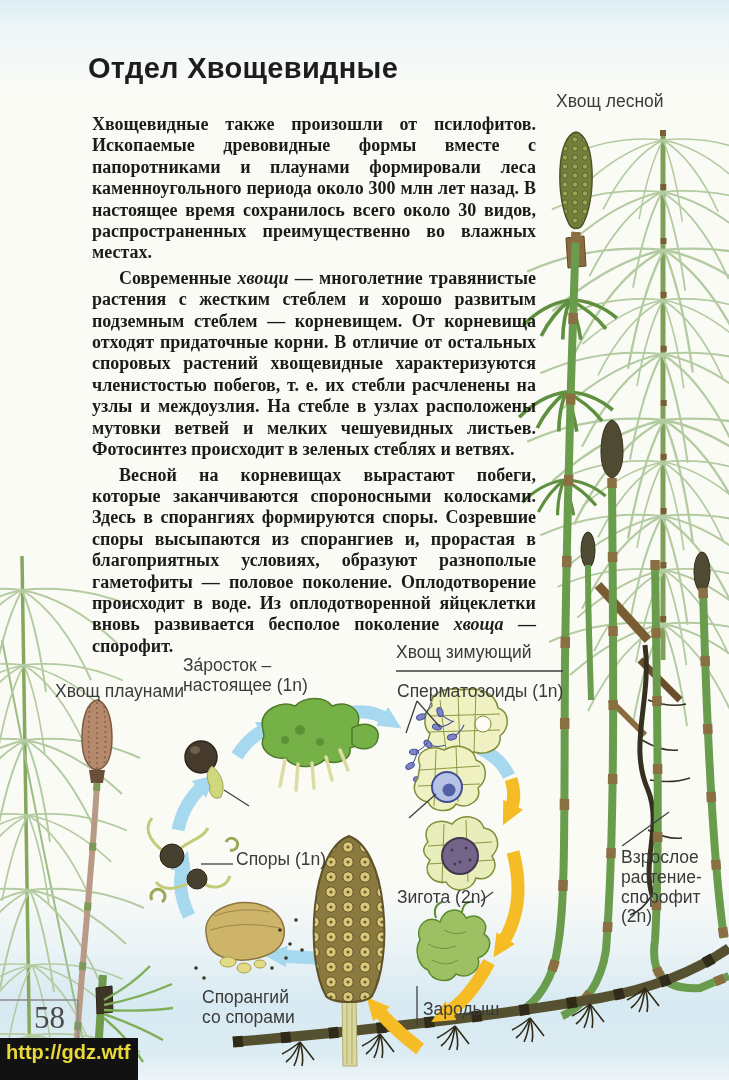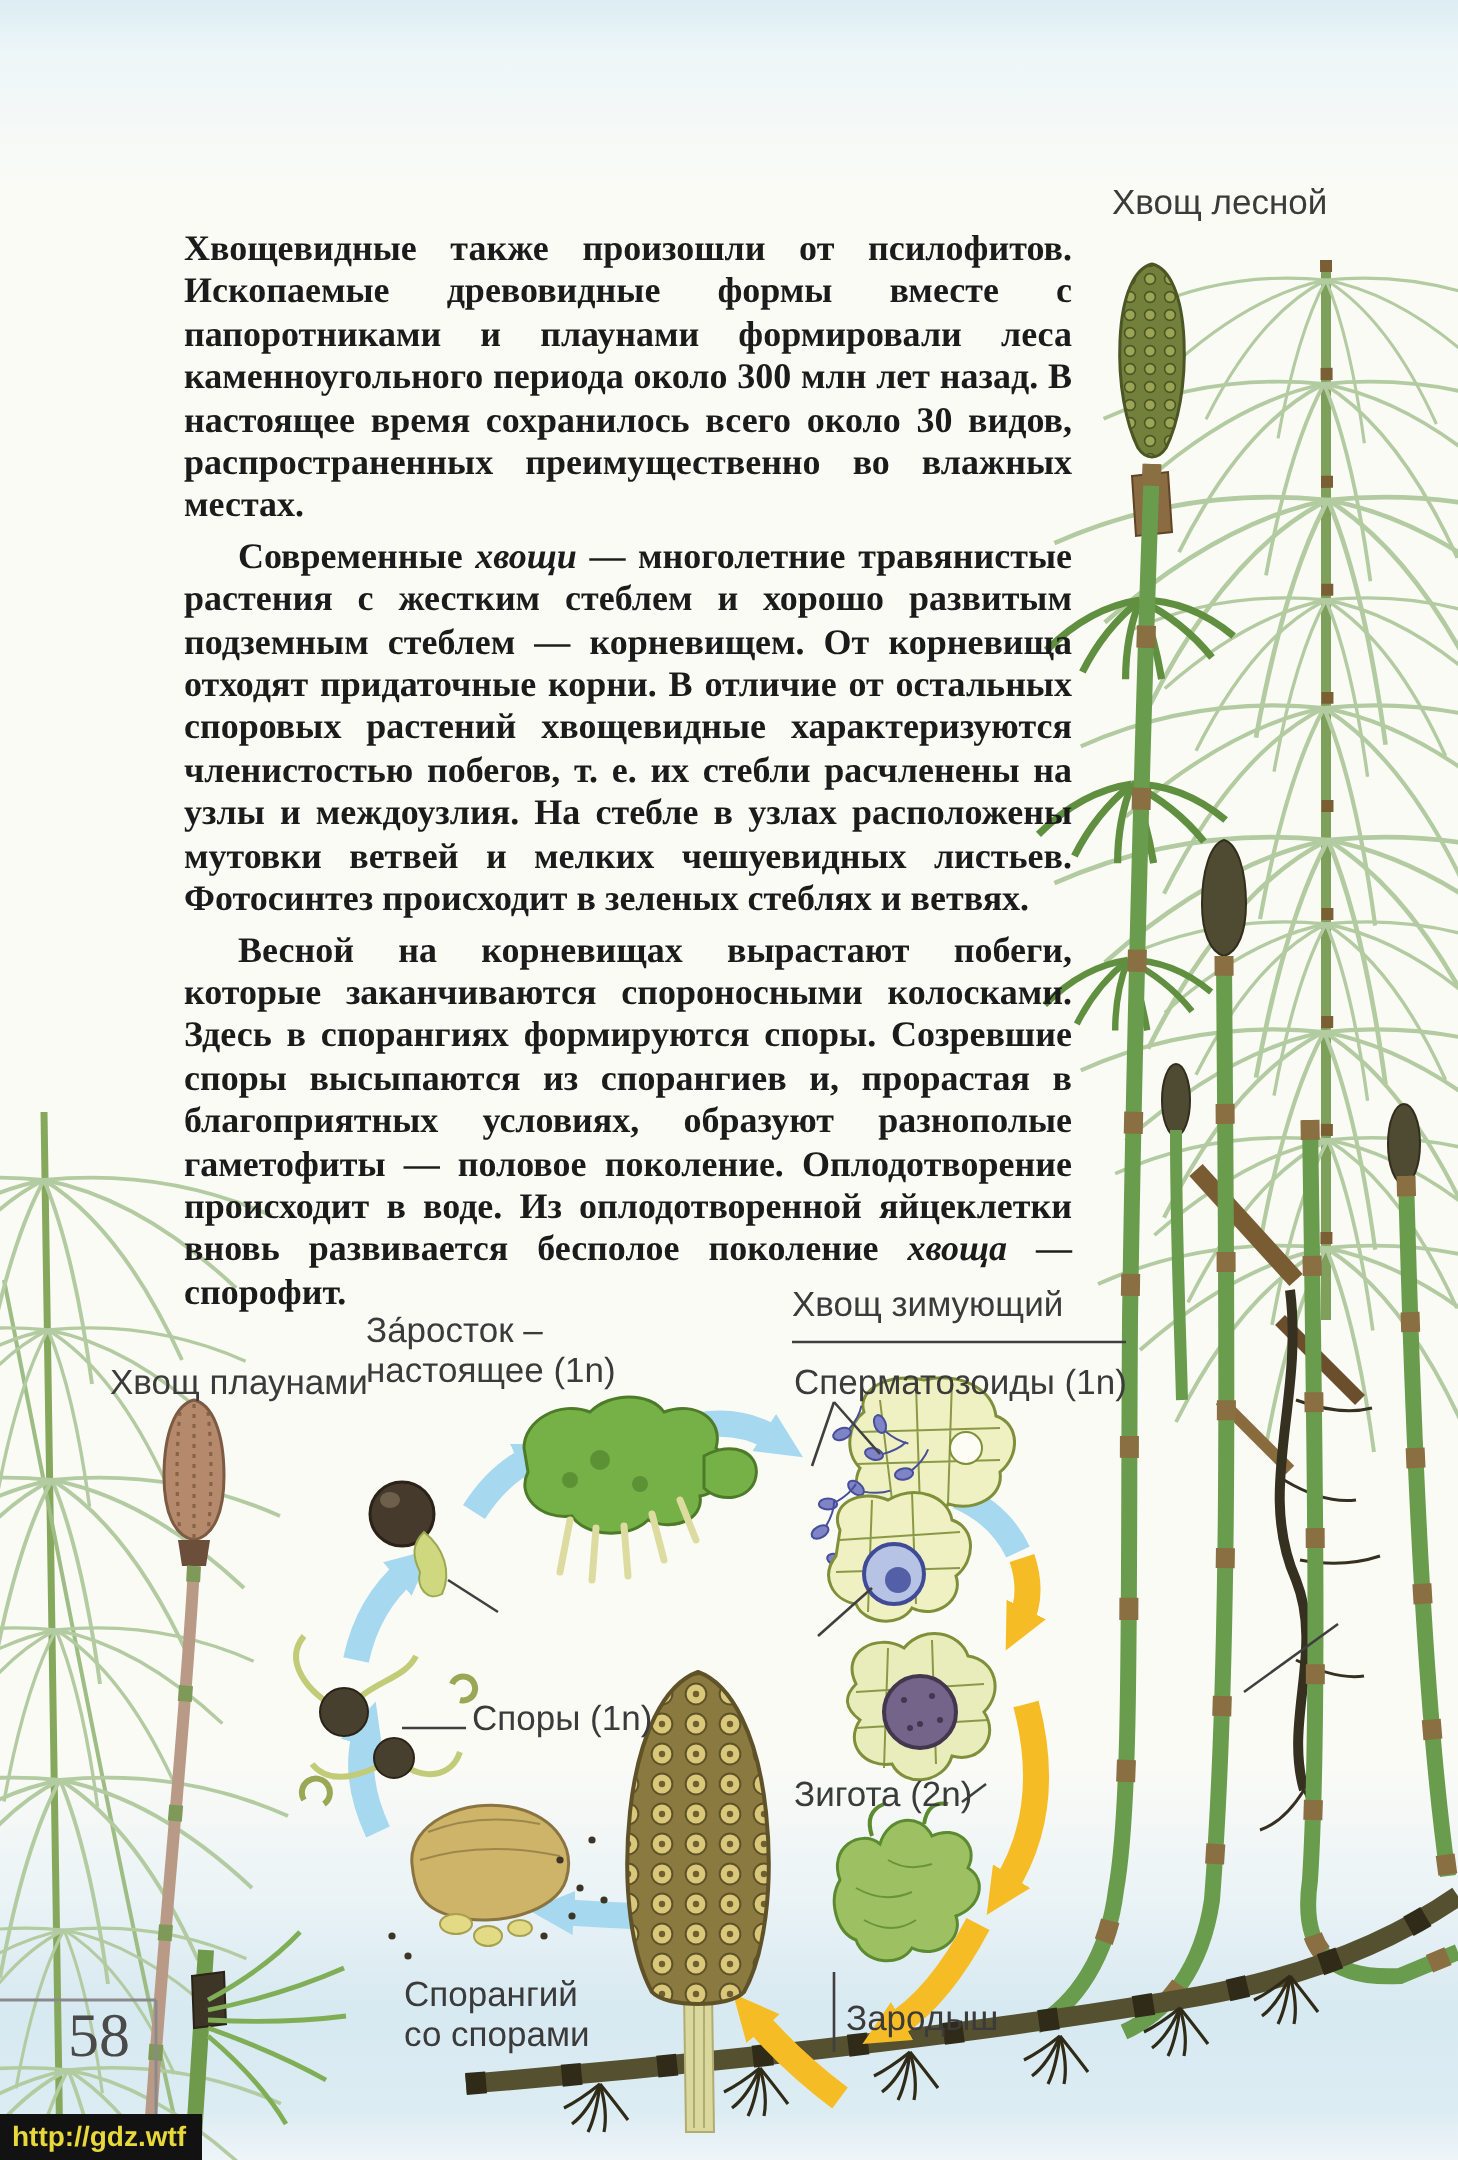--- a/index.html
+++ b/index.html
@@ -25,22 +25,22 @@
     position:absolute;z-index:3;white-space:pre-line;
     font-family:"Liberation Sans",sans-serif;font-size:17.5px;line-height:1.13;
     color:#3b3b3b;
   }
   .pagenum{
     position:absolute;left:34px;top:1000px;z-index:3;
     font-family:Liberation Serif, serif;font-size:31px;color:#4a4a4a;
   }
   .watermark{
     position:absolute;left:0;bottom:0;z-index:4;
-    background:#121212;color:#e8d83a;padding:3px 8px 4px 6px;
-    font-family:"Liberation Sans",sans-serif;font-size:14px;font-weight:700;
+    background:#121212;color:#e8d83a;padding:3px 8px 16px 6px;
+    font-family:"Liberation Sans",sans-serif;font-size:20px;font-weight:700;
   }
 </style>
 </head>
 <body>
 
 <div class="page">
 
   <svg class="art" width="729" height="1080" viewBox="0 0 729 1080">
     <defs>
       <marker id="headB" markerUnits="userSpaceOnUse" markerWidth="26" markerHeight="26" refX="7" refY="11" orient="auto">
@@ -301,35 +301,40 @@
       <path d="M417 986 L417 1026"></path>
       <path d="M622 846 L669 812"></path>
       <path d="M396 671 L563 671"></path>
     </g>
     <g stroke="#8a8a8a" stroke-width="1.5">
       <path d="M0 1000 L78 1000"></path>
         <path d="M78 1000 L78 1058"></path>
     </g>
   </svg>
 
+  <h1 class="title">Отдел Хвощевидные</h1>
 
   <div class="body-text" id="paragraphs">
       <p><span>Хвощевидные также произошли от псилофитов. Ископаемые древовидные формы вместе с папоротниками и плаунами формировали леса каменноугольного периода около 300 млн лет назад. В настоящее время сохранилось всего около 30 видов, распространенных преимущественно во влажных местах.</span></p>
       <p><span>Современные </span><i>хвощи</i><span> — многолетние травянистые растения с жестким стеблем и хорошо развитым подземным стеблем — корневищем. От корневища отходят придаточные корни. В отличие от остальных споровых растений хвощевидные характеризуются членистостью побегов, т. е. их стебли расчленены на узлы и междоузлия. На стебле в узлах расположены мутовки ветвей и мелких чешуевидных листьев. Фотосинтез происходит в зеленых стеблях и ветвях.</span></p>
       <p><span>Весной на корневищах вырастают побеги, которые заканчиваются спороносными колосками. Здесь в спорангиях формируются споры. Созревшие споры высыпаются из спорангиев и, прорастая в благоприятных условиях, образуют разнополые гаметофиты — половое поколение. Оплодотворение происходит в воде. Из оплодотворенной яйцеклетки вновь развивается бесполое поколение </span><i>хвоща</i><span> — спорофит.</span></p>
     </div>
 
   <div class="lbl" style="left:556px;top:92px">Хвощ лесной</div>
   <div class="lbl" style="left:396px;top:643px">Хвощ зимующий</div>
   <div class="lbl" style="left:55px;top:682px">Хвощ плаунами</div>
   <div class="lbl" style="left:183px;top:656px">За́росток –
 настоящее (1n)</div>
   <div class="lbl" style="left:397px;top:682px">Сперматозоиды (1n)</div>
   <div class="lbl" style="left:236px;top:850px">Споры (1n)</div>
   <div class="lbl" style="left:397px;top:888px">Зигота (2n)</div>
   <div class="lbl" style="left:202px;top:988px">Спорангий
 со спорами</div>
   <div class="lbl" style="left:423px;top:1000px">Зародыш</div>
+  <div class="lbl" style="left:621px;top:848px">Взрослое
+растение-
+спорофит
+(2n)</div>
 
   <div class="pagenum">58</div>
   <div class="watermark">http://gdz.wtf</div>
 
 </div>
 
 </body></html>

